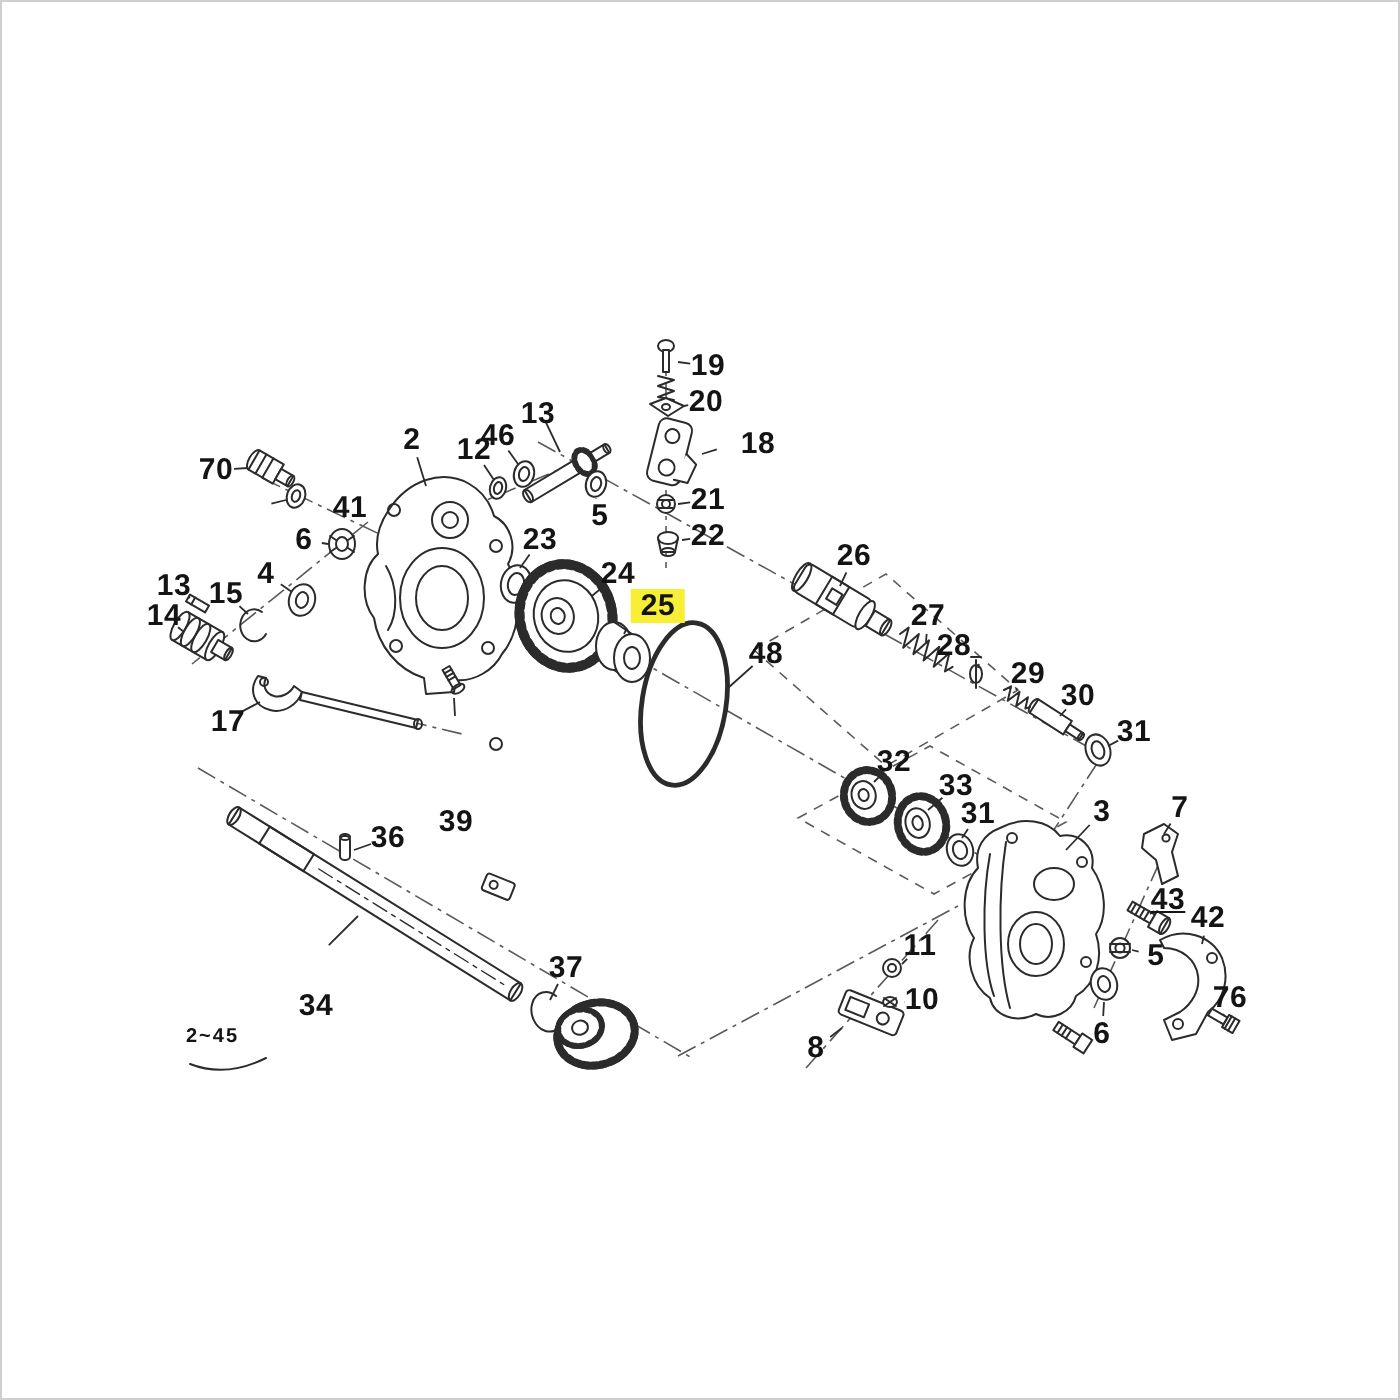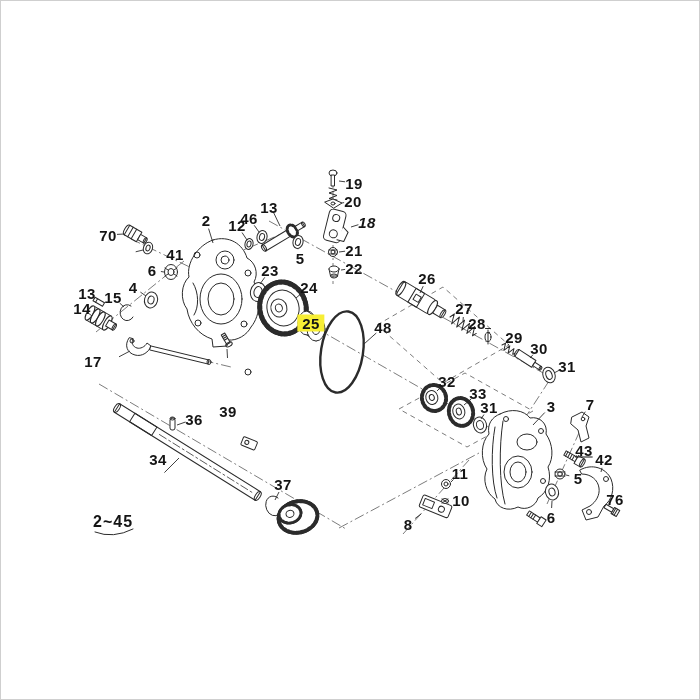--- a/index.html
+++ b/index.html
@@ -10,21 +10,21 @@
   }
   svg.drawing { position:absolute; left:0; top:0; }
   .part-label {
     position:absolute; transform:translate(-50%,-50%);
     font-weight:bold; font-size:15px; line-height:1; color:#141414;
     letter-spacing:.3px; white-space:nowrap; z-index:3; padding:1px 2px;
   }
   .part-label.highlight { background:var(--hl,#f7ee35); padding:1px 5px; }
   .range-label {
     position:absolute; left:92px; top:512px; font-weight:bold;
-    font-size:16px; color:#141414; z-index:3; letter-spacing:1px;
+    font-size:10px; color:#141414; z-index:3; letter-spacing:1px;
   }
 </style>
 </head>
 <body>
 
 <div class="stage">
 
 <svg class="drawing" width="700" height="700" viewBox="0 0 700 700">
 
   <g stroke="#5a5a5a" stroke-width="0.8" fill="none" stroke-dasharray="10 3 2 3">
@@ -391,56 +391,56 @@
         <line x1="414.1" y1="517.5" x2="420" y2="513"></line>
       </g>
 </svg>
 
 <div class="range-label">2~45</div>
 
 <div id="labels-layer">
       <div class="part-label" style="left: 353px; top: 182px;">19</div>
       <div class="part-label" style="left: 352px; top: 200px;">20</div>
       <div class="part-label" style="left: 268px; top: 206px;">13</div>
-      <div class="part-label" style="left: 366px; top: 221px; font-style: italic;">18</div>
+      <div class="part-label" style="left: 378px; top: 221px;">18</div>
       <div class="part-label" style="left: 205px; top: 219px;">2</div>
       <div class="part-label" style="left: 248px; top: 217px;">46</div>
       <div class="part-label" style="left: 236px; top: 224px;">12</div>
       <div class="part-label" style="left: 107px; top: 234px;">70</div>
       <div class="part-label" style="left: 126px; top: 253px; margin-left: 48px;">41</div>
       <div class="part-label" style="left: 353px; top: 249px;">21</div>
       <div class="part-label" style="left: 299px; top: 257px;">5</div>
       <div class="part-label" style="left: 353px; top: 267px;">22</div>
       <div class="part-label" style="left: 151px; top: 269px;">6</div>
       <div class="part-label" style="left: 269px; top: 269px;">23</div>
       <div class="part-label" style="left: 426px; top: 277px;">26</div>
       <div class="part-label" style="left: 308px; top: 286px;">24</div>
       <div class="part-label" style="left: 132px; top: 286px;">4</div>
       <div class="part-label" style="left: 86px; top: 292px;">13</div>
       <div class="part-label" style="left: 112px; top: 296px;">15</div>
-      <div class="part-label highlight" style="left: 310px; top: 302px; margin-top: 20px;">25</div>
+      <div class="part-label highlight" style="left: 328px; top: 302px;">25</div>
       <div class="part-label" style="left: 81px; top: 307px;">14</div>
       <div class="part-label" style="left: 463px; top: 307px;">27</div>
       <div class="part-label" style="left: 476px; top: 322px;">28</div>
       <div class="part-label" style="left: 382px; top: 326px;">48</div>
       <div class="part-label" style="left: 513px; top: 336px; text-align: right;">29</div>
       <div class="part-label" style="left: 538px; top: 347px;">30</div>
-      <div class="part-label" style="left: 92px; top: 360px;">17</div>
+      <div class="part-label" style="left: 113px; top: 360px;">17</div>
       <div class="part-label" style="left: 566px; top: 365px;">31</div>
       <div class="part-label" style="left: 227px; top: 366px; margin-top: 44px;">39</div>
       <div class="part-label" style="left: 446px; top: 380px;">32</div>
       <div class="part-label" style="left: 477px; top: 392px;">33</div>
       <div class="part-label" style="left: 589px; top: 403px;">7</div>
       <div class="part-label" style="left: 550px; top: 405px;">3</div>
       <div class="part-label" style="left: 488px; top: 406px;">31</div>
       <div class="part-label" style="left: 193px; top: 418px;">36</div>
       <div class="part-label" style="left: 583px; top: 449px; text-decoration: underline;">43</div>
       <div class="part-label" style="left: 603px; top: 458px;">42</div>
       <div class="part-label" style="left: 459px; top: 472px;">11</div>
-      <div class="part-label" style="left: 157px; top: 458px;">34</div>
+      <div class="part-label" style="left: 157px; top: 502px;">34</div>
       <div class="part-label" style="left: 577px; top: 477px;">5</div>
       <div class="part-label" style="left: 282px; top: 483px;">37</div>
       <div class="part-label" style="left: 460px; top: 499px;">10</div>
       <div class="part-label" style="left: 614px; top: 498px;">76</div>
       <div class="part-label" style="left: 550px; top: 516px;">6</div>
       <div class="part-label" style="left: 407px; top: 523px;">8</div>
     </div>
 
 </div>
 

